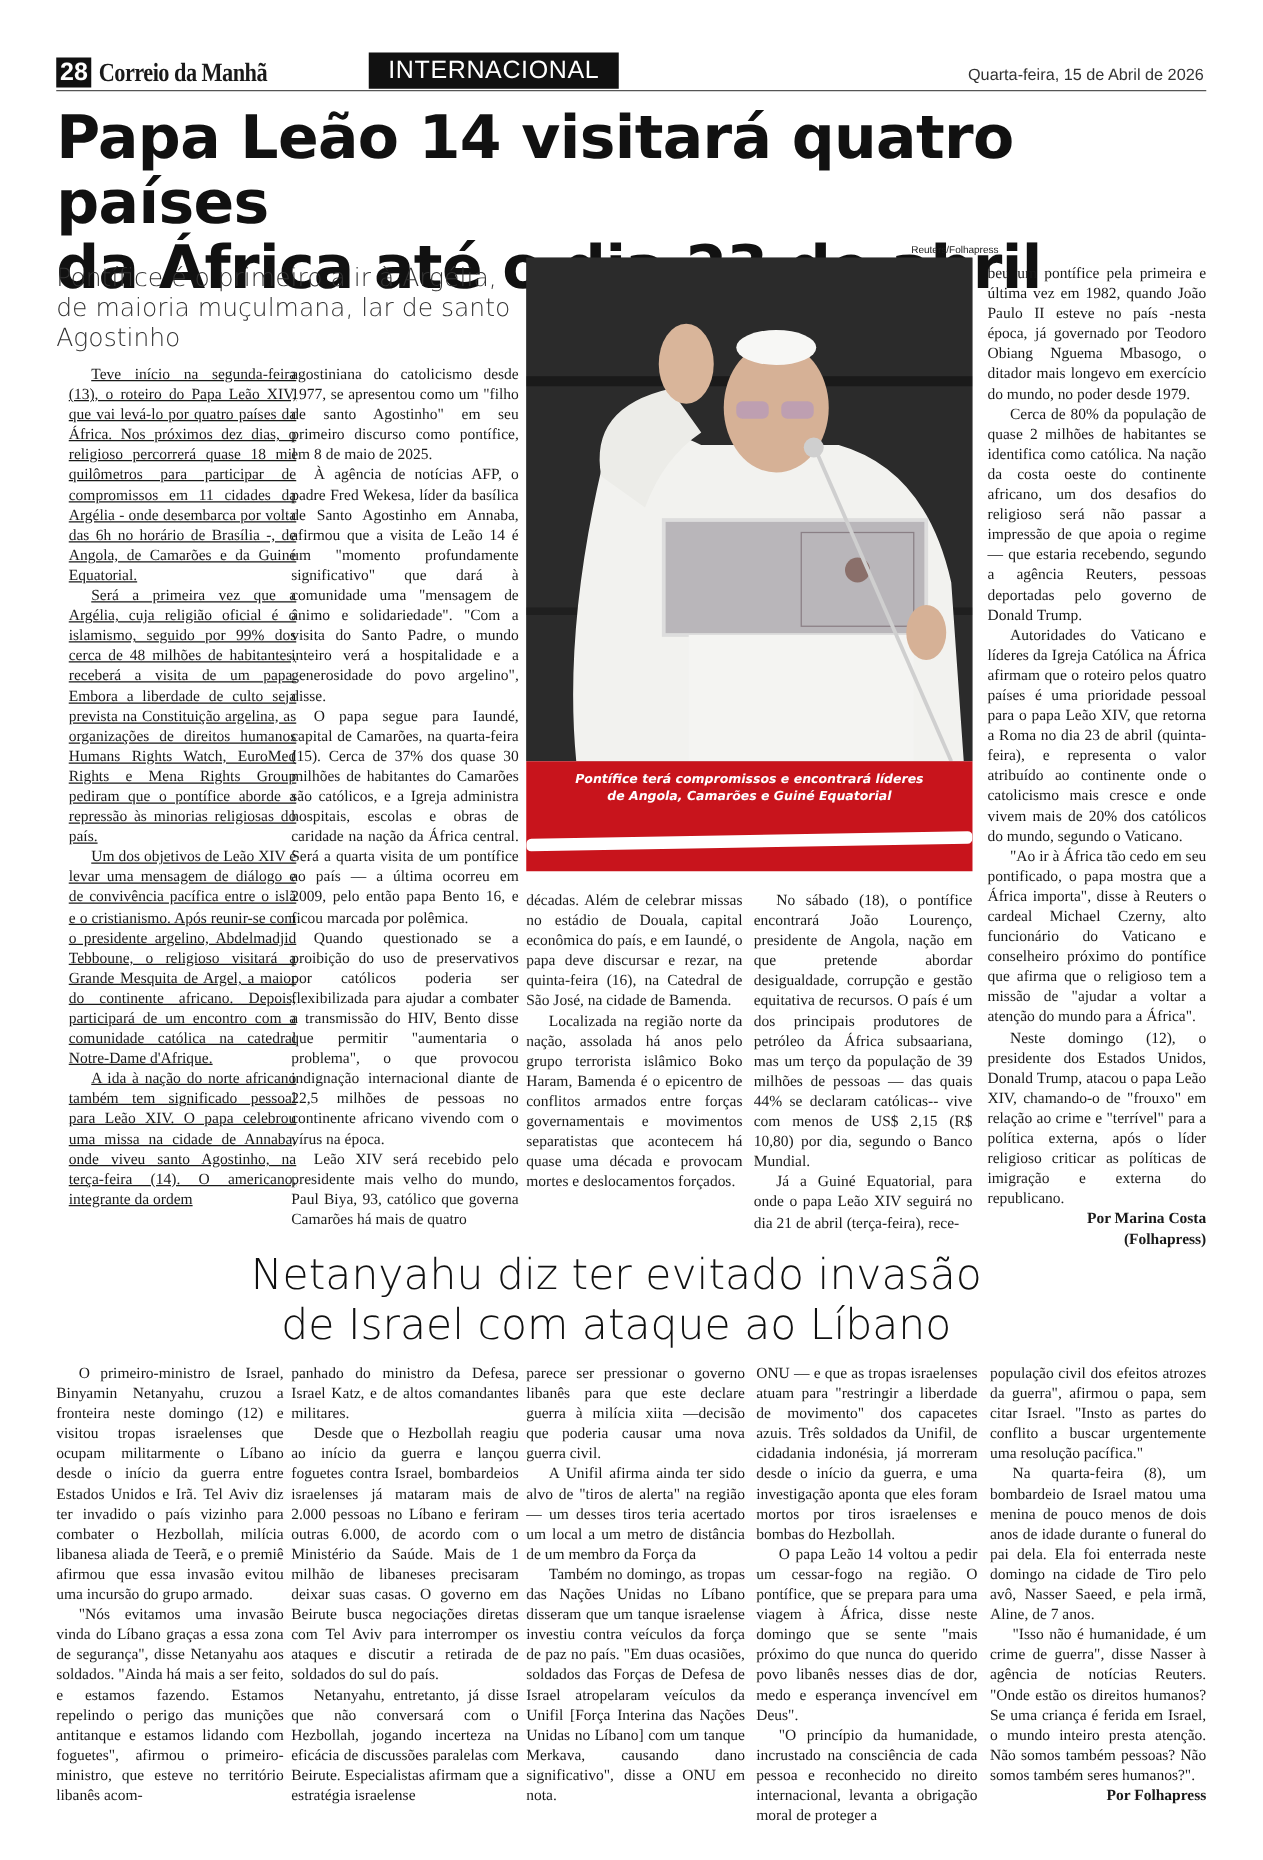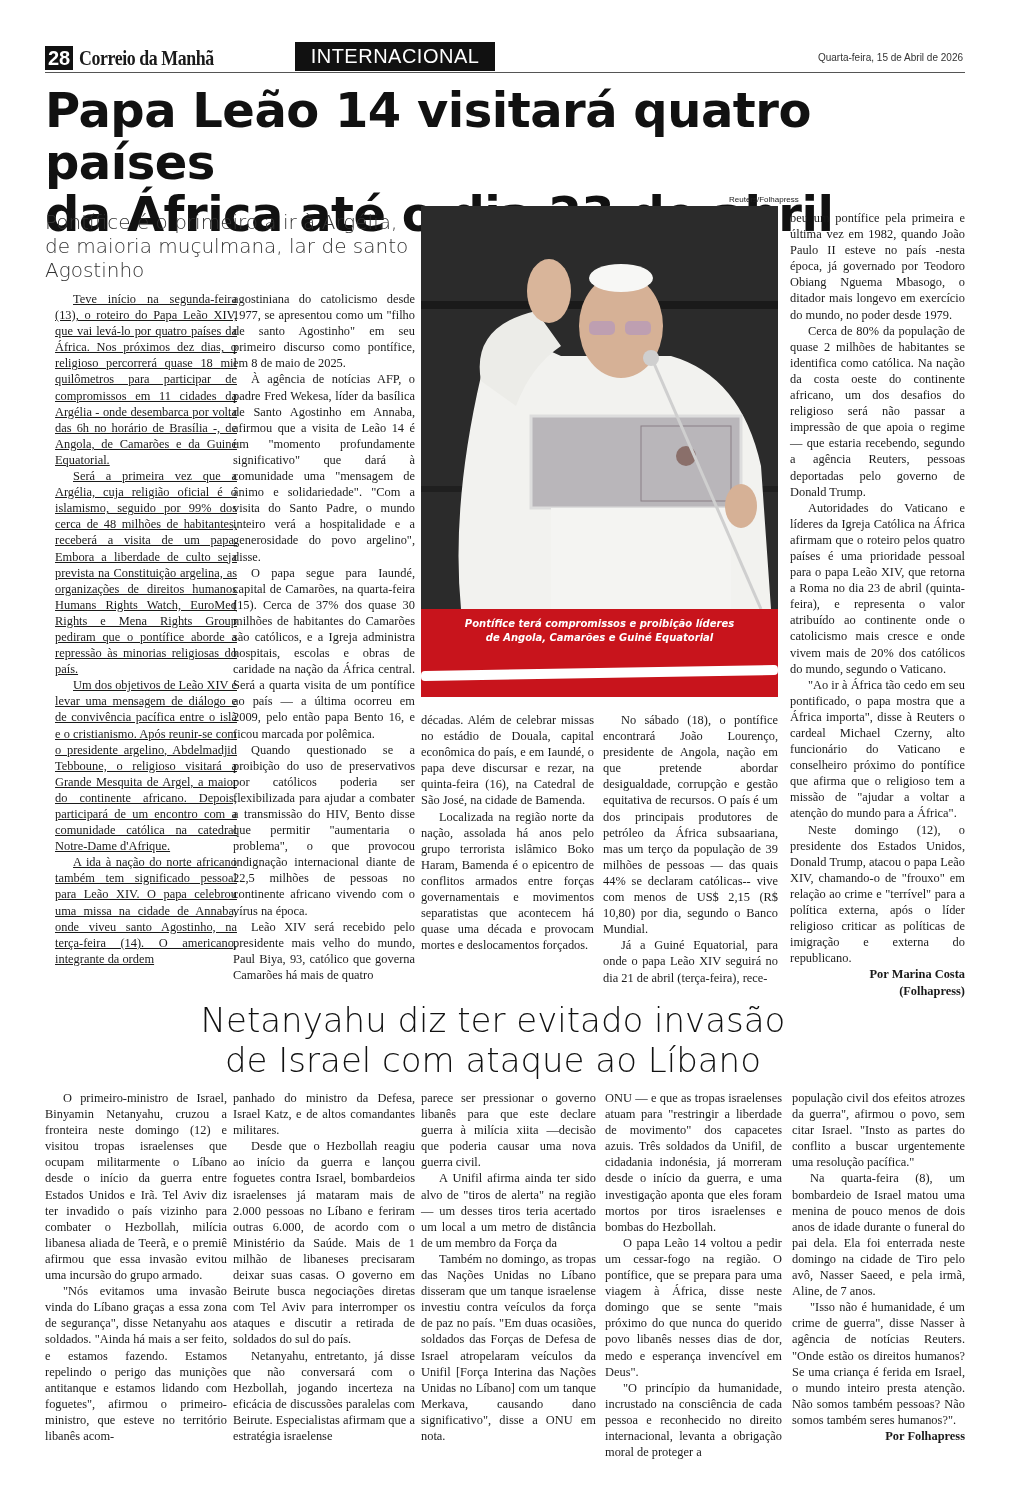--- a/index.html
+++ b/index.html
@@ -1,21 +1,21 @@
 <!DOCTYPE html>
 <html><head>
 <meta charset="utf-8">
 <style>
   html, body { margin: 0; padding: 0; background: #ffffff; }
   body { width: 1010px; height: 1488px; position: relative; overflow: hidden; color: #1a1a1a; }
   .header { position: absolute; left: 45px; top: 46px; width: 920px; height: 26px; border-bottom: 1.5px solid #555; }
   .page-num { position: absolute; left: 0; top: 0; background: #111; color: #fff; font-family: "Liberation Sans", sans-serif; font-size: 20px; font-weight: bold; padding: 0 3px; height: 24px; line-height: 24px; }
   .paper-name { position: absolute; left: 34px; top: 0; font-family: "Liberation Serif", serif; font-weight: bold; font-size: 21px; line-height: 24px; letter-spacing: -0.5px; transform: scaleX(0.85); transform-origin: left; }
   .section { position: absolute; left: 250px; top: -4px; width: 200px; height: 29px; background: #111; color: #fff; font-family: "Liberation Sans", sans-serif; font-size: 20px; line-height: 29px; text-align: center; letter-spacing: 0.5px; }
-  .date { position: absolute; right: 2px; top: 6px; font-family: "Liberation Sans", sans-serif; font-size: 10px; color: #333; }
+  .date { position: absolute; right: 2px; top: 6px; font-family: "Liberation Sans", sans-serif; font-size: 13px; color: #333; }
   .headline1 { position: absolute; left: 45px; top: 84px; width: 930px; font-family: "DejaVu Sans", sans-serif; font-weight: 600; font-size: 48px; line-height: 52px; color: #111; letter-spacing: -0.5px; }
   .deck { position: absolute; left: 45px; top: 210px; width: 370px; font-family: "DejaVu Sans", sans-serif; font-weight: 300; font-size: 20px; line-height: 24px; color: #333; }
   .col { position: absolute; font-family: "Liberation Serif", serif; font-size: 12.4px; line-height: 16.1px; text-align: justify; color: #1a1a1a; }
   .col p { margin: 0; text-indent: 18px; }
   .col p.cont { text-indent: 0; }
   .byline { text-align: right; font-weight: bold; text-indent: 0 !important; }
   .photo-credit { position: absolute; left: 690px; top: 195px; font-family: "Liberation Sans", sans-serif; font-size: 8px; color: #222; margin-left: 39px; }
   .photo { position: absolute; left: 421px; top: 206px; width: 357px; height: 403px; background: #2a2a2a; overflow: hidden; }
   .photo svg { display: block; }
   .caption-box { position: absolute; left: 421px; top: 609px; width: 357px; height: 88px; background: #c8141c; overflow: hidden; }
@@ -67,21 +67,21 @@
 
     <line x1="232" y1="155" x2="340" y2="403" stroke="#cfcfcf" stroke-width="3"></line>
     <circle cx="230" cy="152" r="8" fill="#cfcfcf"></circle>
 
     <ellipse cx="320" cy="300" rx="16" ry="22" fill="#d6b196"></ellipse>
   </svg>
 </div>
 
 <div class="caption-box">
   <div class="caption-text">
-    <div>Pontífice terá compromissos e proibição líderes</div>
+    <div>Pontífice terá compromissos e encontrará líderes</div>
     <div>de Angola, Camarões e Guiné Equatorial</div>
   </div>
   <div class="caption-stripe"></div>
 </div>
 
 <div class="col" style="left:55px; top:291px; width:182px;text-decoration:underline;">
   <p>Teve início na segunda-feira (13), o roteiro do Papa Leão XIV, que vai levá-lo por quatro países da África. Nos próximos dez dias, o religioso percorrerá quase 18 mil quilômetros para participar de compromissos em 11 cidades da Argélia - onde desembarca por volta das 6h no horário de Brasília -, de Angola, de Camarões e da Guiné Equatorial.</p>
   <p>Será a primeira vez que a Argélia, cuja religião oficial é o islamismo, seguido por 99% dos cerca de 48 milhões de habitantes, receberá a visita de um papa. Embora a liberdade de culto seja prevista na Constituição argelina, as organizações de direitos humanos Humans Rights Watch, EuroMed Rights e Mena Rights Group pediram que o pontífice aborde a repressão às minorias religiosas do país.</p>
   <p>Um dos objetivos de Leão XIV é levar uma mensagem de diálogo e de convivência pacífica entre o islã e o cristianismo. Após reunir-se com o presidente argelino, Abdelmadjid Tebboune, o religioso visitará a Grande Mesquita de Argel, a maior do continente africano. Depois, participará de um encontro com a comunidade católica na catedral Notre-Dame d'Afrique.</p>
   <p>A ida à nação do norte africano também tem significado pessoal para Leão XIV. O papa celebrou uma missa na cidade de Annaba, onde viveu santo Agostinho, na terça-feira (14). O americano, integrante da ordem</p>
@@ -137,17 +137,17 @@
   <p>Também no domingo, as tropas das Nações Unidas no Líbano disseram que um tanque israelense investiu contra veículos da força de paz no país. "Em duas ocasiões, soldados das Forças de Defesa de Israel atropelaram veículos da Unifil [Força Interina das Nações Unidas no Líbano] com um tanque Merkava, causando dano significativo", disse a ONU em nota.</p>
 </div>
 
 <div class="col" style="left:605px; top:1090px; width:177px;">
   <p class="cont">ONU — e que as tropas israelenses atuam para "restringir a liberdade de movimento" dos capacetes azuis. Três soldados da Unifil, de cidadania indonésia, já morreram desde o início da guerra, e uma investigação aponta que eles foram mortos por tiros israelenses e bombas do Hezbollah.</p>
   <p>O papa Leão 14 voltou a pedir um cessar-fogo na região. O pontífice, que se prepara para uma viagem à África, disse neste domingo que se sente "mais próximo do que nunca do querido povo libanês nesses dias de dor, medo e esperança invencível em Deus".</p>
   <p>"O princípio da humanidade, incrustado na consciência de cada pessoa e reconhecido no direito internacional, levanta a obrigação moral de proteger a</p>
 </div>
 
 <div class="col" style="left:792px; top:1090px; width:173px;">
-  <p class="cont">população civil dos efeitos atrozes da guerra", afirmou o povo, sem citar Israel. "Insto as partes do conflito a buscar urgentemente uma resolução pacífica."</p>
+  <p class="cont">população civil dos efeitos atrozes da guerra", afirmou o papa, sem citar Israel. "Insto as partes do conflito a buscar urgentemente uma resolução pacífica."</p>
   <p>Na quarta-feira (8), um bombardeio de Israel matou uma menina de pouco menos de dois anos de idade durante o funeral do pai dela. Ela foi enterrada neste domingo na cidade de Tiro pelo avô, Nasser Saeed, e pela irmã, Aline, de 7 anos.</p>
   <p>"Isso não é humanidade, é um crime de guerra", disse Nasser à agência de notícias Reuters. "Onde estão os direitos humanos? Se uma criança é ferida em Israel, o mundo inteiro presta atenção. Não somos também pessoas? Não somos também seres humanos?".</p>
   <p class="byline">Por Folhapress</p>
 </div>
 
 </body></html>

